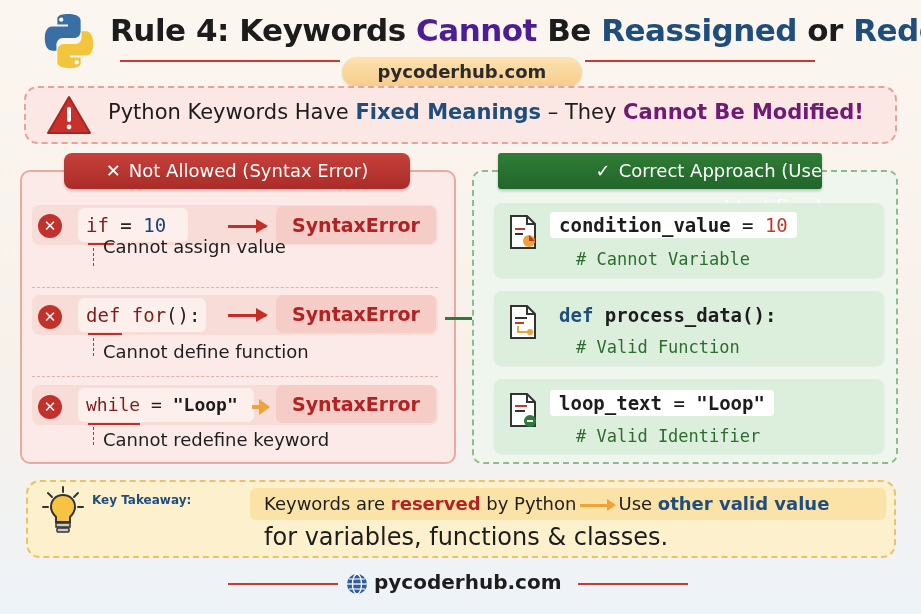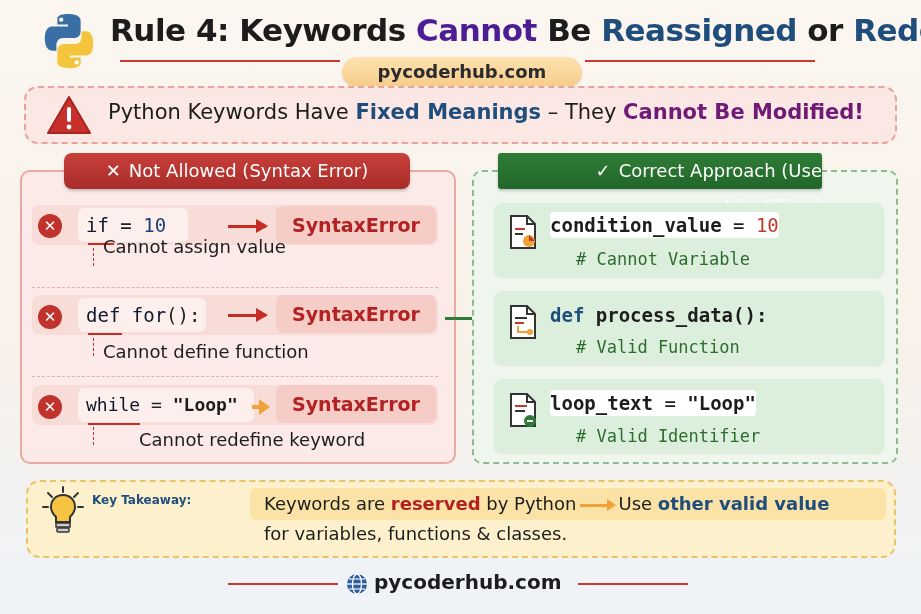--- a/index.html
+++ b/index.html
@@ -57,21 +57,21 @@
   .row-divider { left: 32px; width: 406px; height: 0; border-top: 1px dashed #e3b0aa; }
   .x-circle {
     width: 24px; height: 24px; border-radius: 50%; background: #c1322d; color: #fff;
     font-size: 15px; text-align: center; line-height: 24px; font-weight: bold;
   }
   .code-chip {
     height: 34px; border-radius: 6px; background: #fcefec;
     font-family: "DejaVu Sans Mono", monospace; font-size: 19px; line-height: 34px; padding: 0 8px;
     color: #222; white-space: nowrap;
   }
-  .kw { color: #0f172a; margin-top: 12px; }
+  .kw { color: #7f1d1d; margin-top: 12px; }
   .str { color: #1d1d1d; font-weight: bold; }
   .num { color: #1f3f7a; }
   .arrow-red { height: 3px; background: #c62d27; }
   .arrow-red::after {
     content: ""; position: absolute; right: -2px; top: -6px;
     border-left: 12px solid #c62d27; border-top: 7px solid transparent; border-bottom: 7px solid transparent;
   }
   .arrow-orange { height: 4px; background: #f0a23a; }
   .arrow-orange::after {
     content: ""; position: absolute; right: -4px; top: -6px;
@@ -103,21 +103,21 @@
     color: #fff; font-size: 18px; text-align: right; line-height: 36px;
     box-shadow: 0 2px 3px rgba(0,0,0,0.2);
   }
   .ok-row {
     left: 494px; width: 390px; height: 74px; border-radius: 8px;
     background: #dcefdc; box-shadow: 0 1px 2px rgba(0,0,0,0.08);
   }
   .doc-icon { width: 30px; height: 36px; }
   .ok-code {
     font-family: "DejaVu Sans Mono", monospace; font-size: 19px; color: #1d1d1d; white-space: nowrap;
-    padding: 2px 0; border-radius: 4px;
+    padding: 2px 9px; border-radius: 4px;
   }
   .ok-code.boxed { background: #ffffff; }
   .ok-code .kw-blue { color: #1f4e7d; font-weight: bold; }
   .ok-code .num-red { color: #c0392b; }
   .ok-code .fn { font-weight: bold; }
   .ok-code .str { font-weight: bold; }
   .comment {
     font-family: "DejaVu Sans Mono", monospace; font-size: 17px; color: #2e6b2f; white-space: nowrap;
   }
 
@@ -133,21 +133,21 @@
     background: #fbe2a6;
   }
   .take-line1 { left: 264px; top: 493px; font-size: 18px; color: #1d1d1d; white-space: nowrap; }
   .take-line1 .red { color: #b32222; font-weight: bold; }
   .take-line1 .blue { color: #1f4e7d; font-weight: bold; }
   .take-arrow { display: inline-block; width: 30px; height: 3px; background: #f0a23a; position: relative; vertical-align: middle; margin: 0 8px 0 4px; }
   .take-arrow::after {
     content: ""; position: absolute; right: -6px; top: -5px;
     border-left: 9px solid #f0a23a; border-top: 6px solid transparent; border-bottom: 6px solid transparent;
   }
-  .take-line2 { left: 264px; top: 523px; font-size: 18px; color: #1d1d1d; white-space: nowrap; }
+  .take-line2 { left: 264px; top: 523px; font-size: 24px; color: #1d1d1d; white-space: nowrap; }
 
   
   .footer-rule { top: 583px; height: 2px; background: #c93a30; }
   .footer-text {
     left: 346px; top: 570px; font-size: 20px; font-weight: bold; color: #1d1d1d; white-space: nowrap;
   }
   .globe { left: 346px; top: 573px; width: 22px; height: 22px; }
 </style>
 </head>
 <body>
@@ -206,21 +206,21 @@
 
 <div class="abs err-row" style="top:385px;"></div>
 <div class="abs x-circle" style="left:38px;top:395px;">✕</div>
 <div class="abs code-chip" style="left:78px;top:388px;width:176px;font-size:18px;">
   <span class="kw">while</span><span> = </span><span class="str">"Loop"</span>
 </div>
 <div class="abs underline-red" style="left:88px;top:423px;width:52px;"></div>
 <div class="abs arrow-orange" style="left:252px;top:405px;width:14px;"></div>
 <div class="abs err-badge" style="left:276px;top:385px;">SyntaxError</div>
 <div class="abs note-tick" style="left:93px;top:427px;"></div>
-<div class="abs note" style="left:103px;top:429px;margin-left:36px;">Cannot redefine keyword</div>
+<div class="abs note" style="left:103px;top:429px;">Cannot redefine keyword</div>
 
 <div class="abs mid-arrow"></div>
 
 <div class="abs right-panel"></div>
 <div class="abs right-header">
   <span style="font-weight:bold;margin-right:8px;">✓</span><span>Correct Approach (Use Identifiers)</span>
 </div>
 
 <div class="abs ok-row" style="top:203px;"></div>
 <svg class="abs doc-icon" style="left:508px;top:214px;" viewBox="0 0 30 36">

